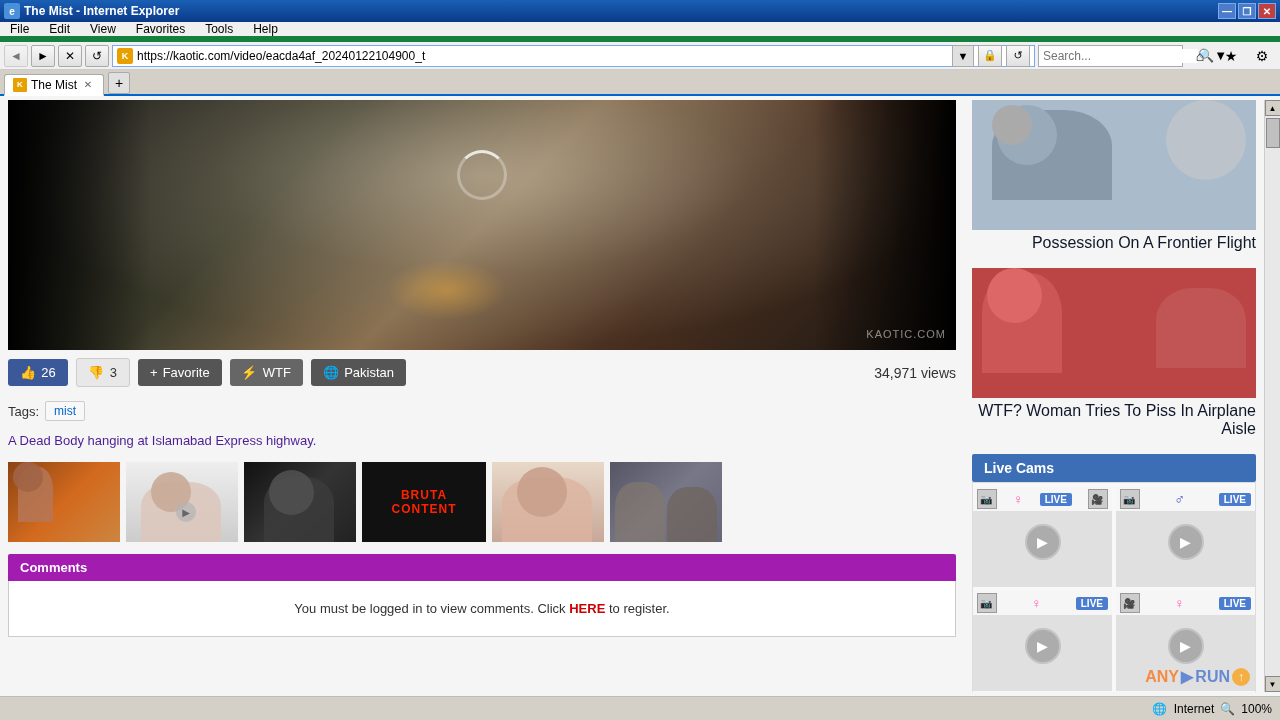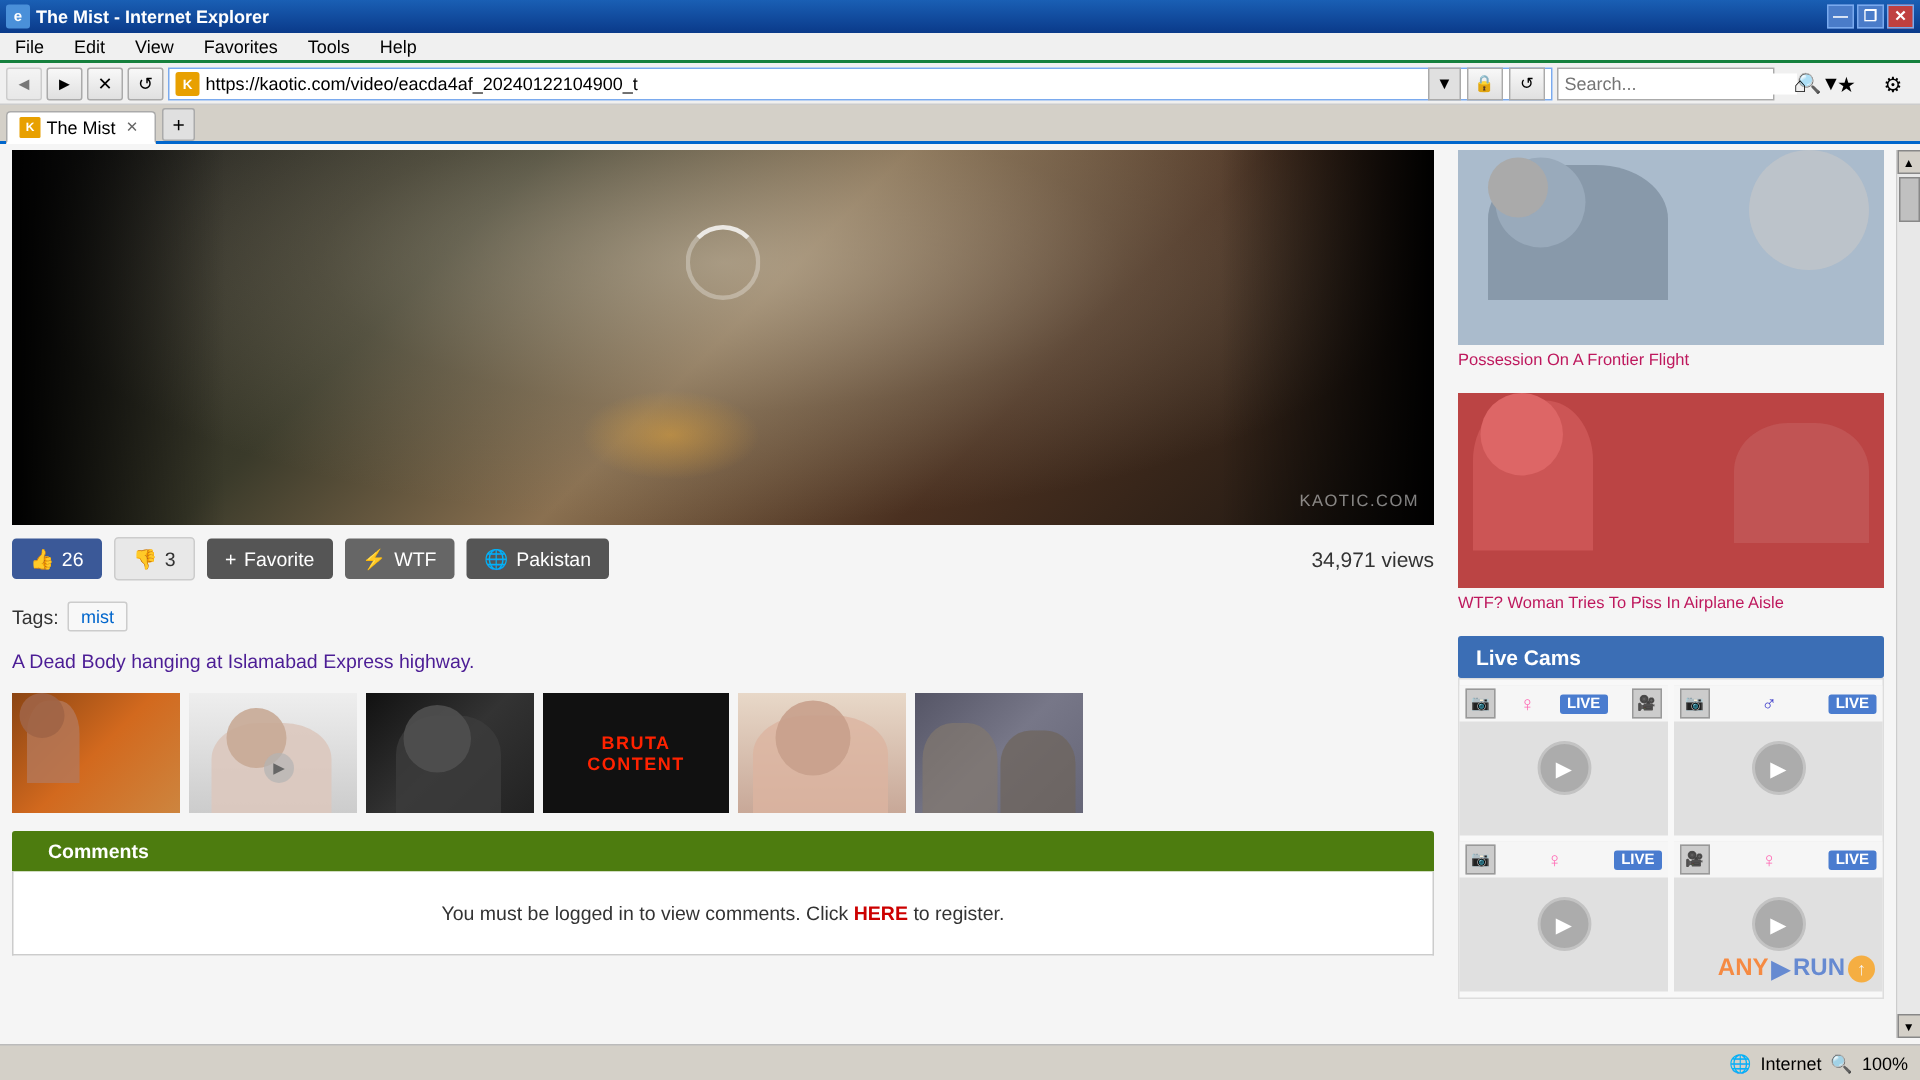--- a/index.html
+++ b/index.html
@@ -57,21 +57,21 @@
       justify-content: center;
     }
 
     
     .menu-bar {
       background: #f0f0f0;
       height: 20px;
       display: flex;
       align-items: center;
       padding: 0 4px;
-      border-bottom: 2px solid #15803d;
+      border-bottom: 6px solid #15803d;
       font-size: 12px;
       gap: 8px;
     }
     .menu-item {
       padding: 2px 6px;
       cursor: pointer;
     }
 
     
     .nav-bar {
@@ -484,23 +484,23 @@
       text-align: center;
       line-height: 1.2;
       padding: 4px;
     }
 
     
     .comments-section {
       margin-top: 8px;
     }
     .comments-header {
-      background: #4d7c0f;
-      color: white;
-      padding: 6px 24px;
+      background: #a21caf;
+      color: white;
+      padding: 6px 12px;
       font-size: 13px;
       font-weight: bold;
       border-radius: 2px 2px 0 0;
     }
     .comments-body {
       border: 1px solid #ccc;
       border-top: none;
       padding: 20px;
       background: white;
       text-align: center;
@@ -519,24 +519,24 @@
       cursor: pointer;
     }
     .sidebar-thumb {
       width: 100%;
       height: 130px;
       background: #888;
       position: relative;
       overflow: hidden;
     }
     .sidebar-title {
-      font-size: 11px;
-      color: #be185d;
+      font-size: 16px;
+      color: #0f172a;
       padding: 4px 0;
-      text-align: left;
+      text-align: right;
     }
 
     
     .live-cams-section {
       margin-top: 4px;
     }
     .live-cams-header {
       background: #3b6eb5;
       color: white;
       padding: 6px 12px;
@@ -847,21 +847,21 @@
             </div>
 
             <div class="cam-cell" style="background:#e0e0e0; position:relative;">
               <div class="cam-top-bar">
                 <div class="cam-icon">🎥</div>
                 <span class="gender-icon">♀</span>
                 <span class="live-badge">LIVE</span>
               </div>
               <div class="cam-play-btn">▶</div>
 
-              <div style="position:absolute;bottom:5px;right:5px;opacity:0.7;font-size:10px;color:#3366cc;font-weight:bold;display:flex;align-items:center;gap:2px;">
+              <div style="position:absolute;bottom:5px;right:5px;opacity:0.7;font-size:10px;color:#3366cc;font-weight:bold;display:flex;align-items:flex-end;gap:2px;">
                 <span style="color:#ff6600;font-size:16px;font-weight:bold;">ANY</span>
                 <span style="color:#3366cc;font-size:16px;">▶</span>
                 <span style="color:#3366cc;font-size:16px;font-weight:bold;">RUN</span>
                 <span style="background:#ff9900;color:white;border-radius:50%;width:18px;height:18px;display:flex;align-items:center;justify-content:center;font-size:12px;">↑</span>
               </div>
             </div>
 
           </div>
         </div>
 

